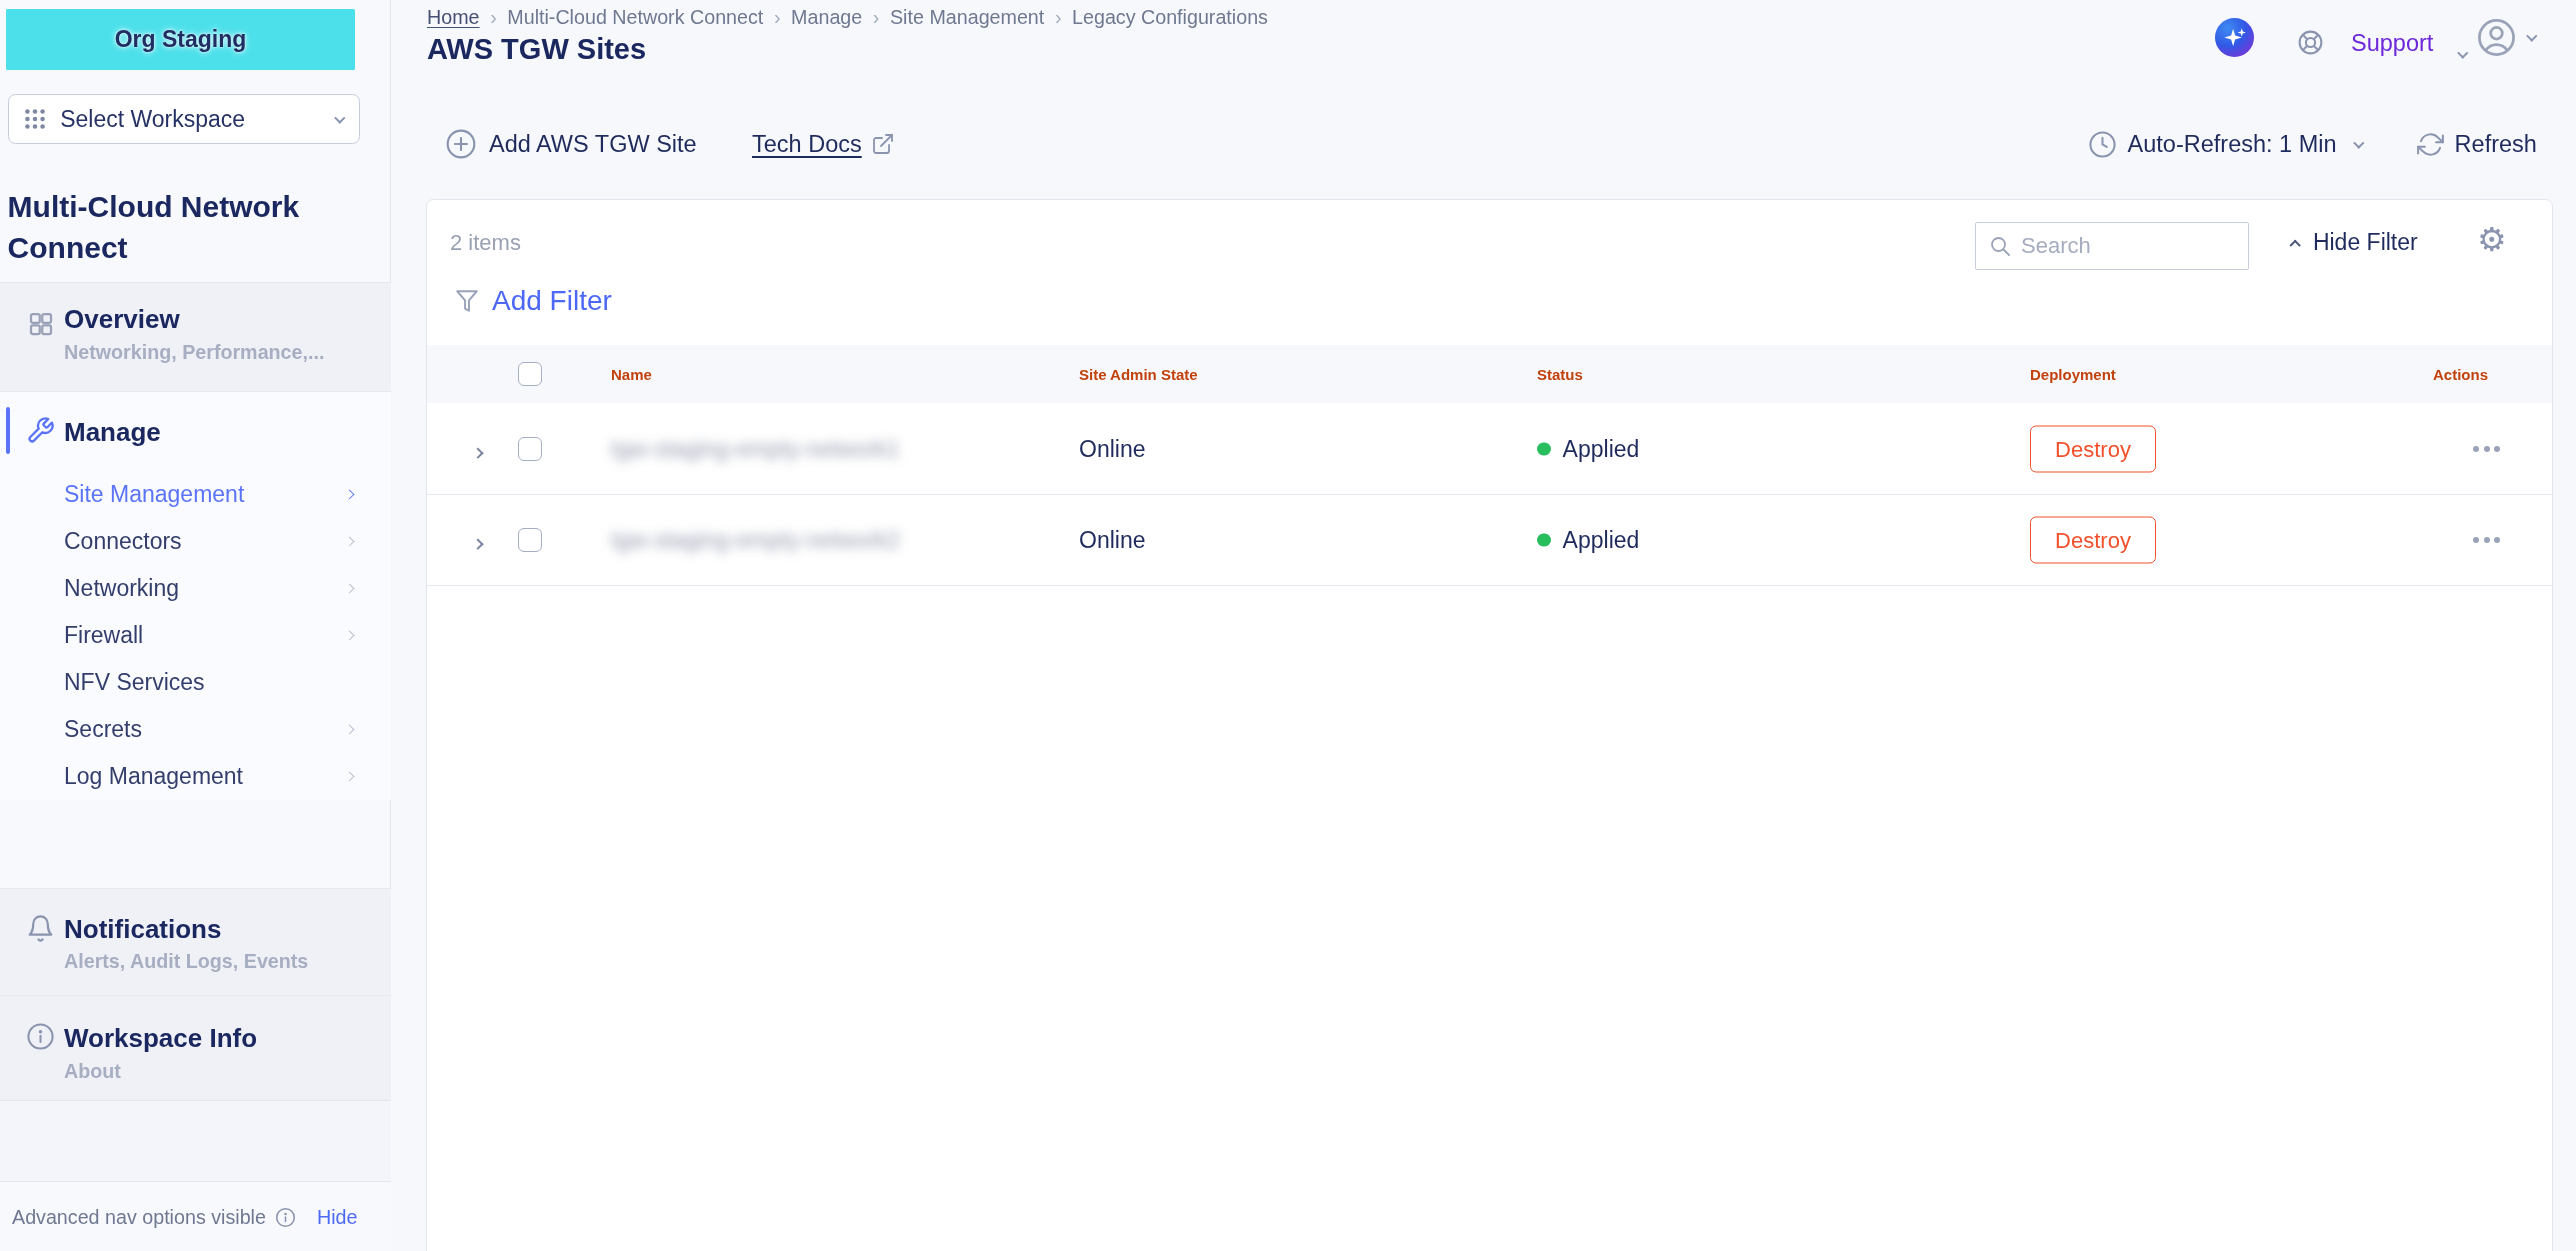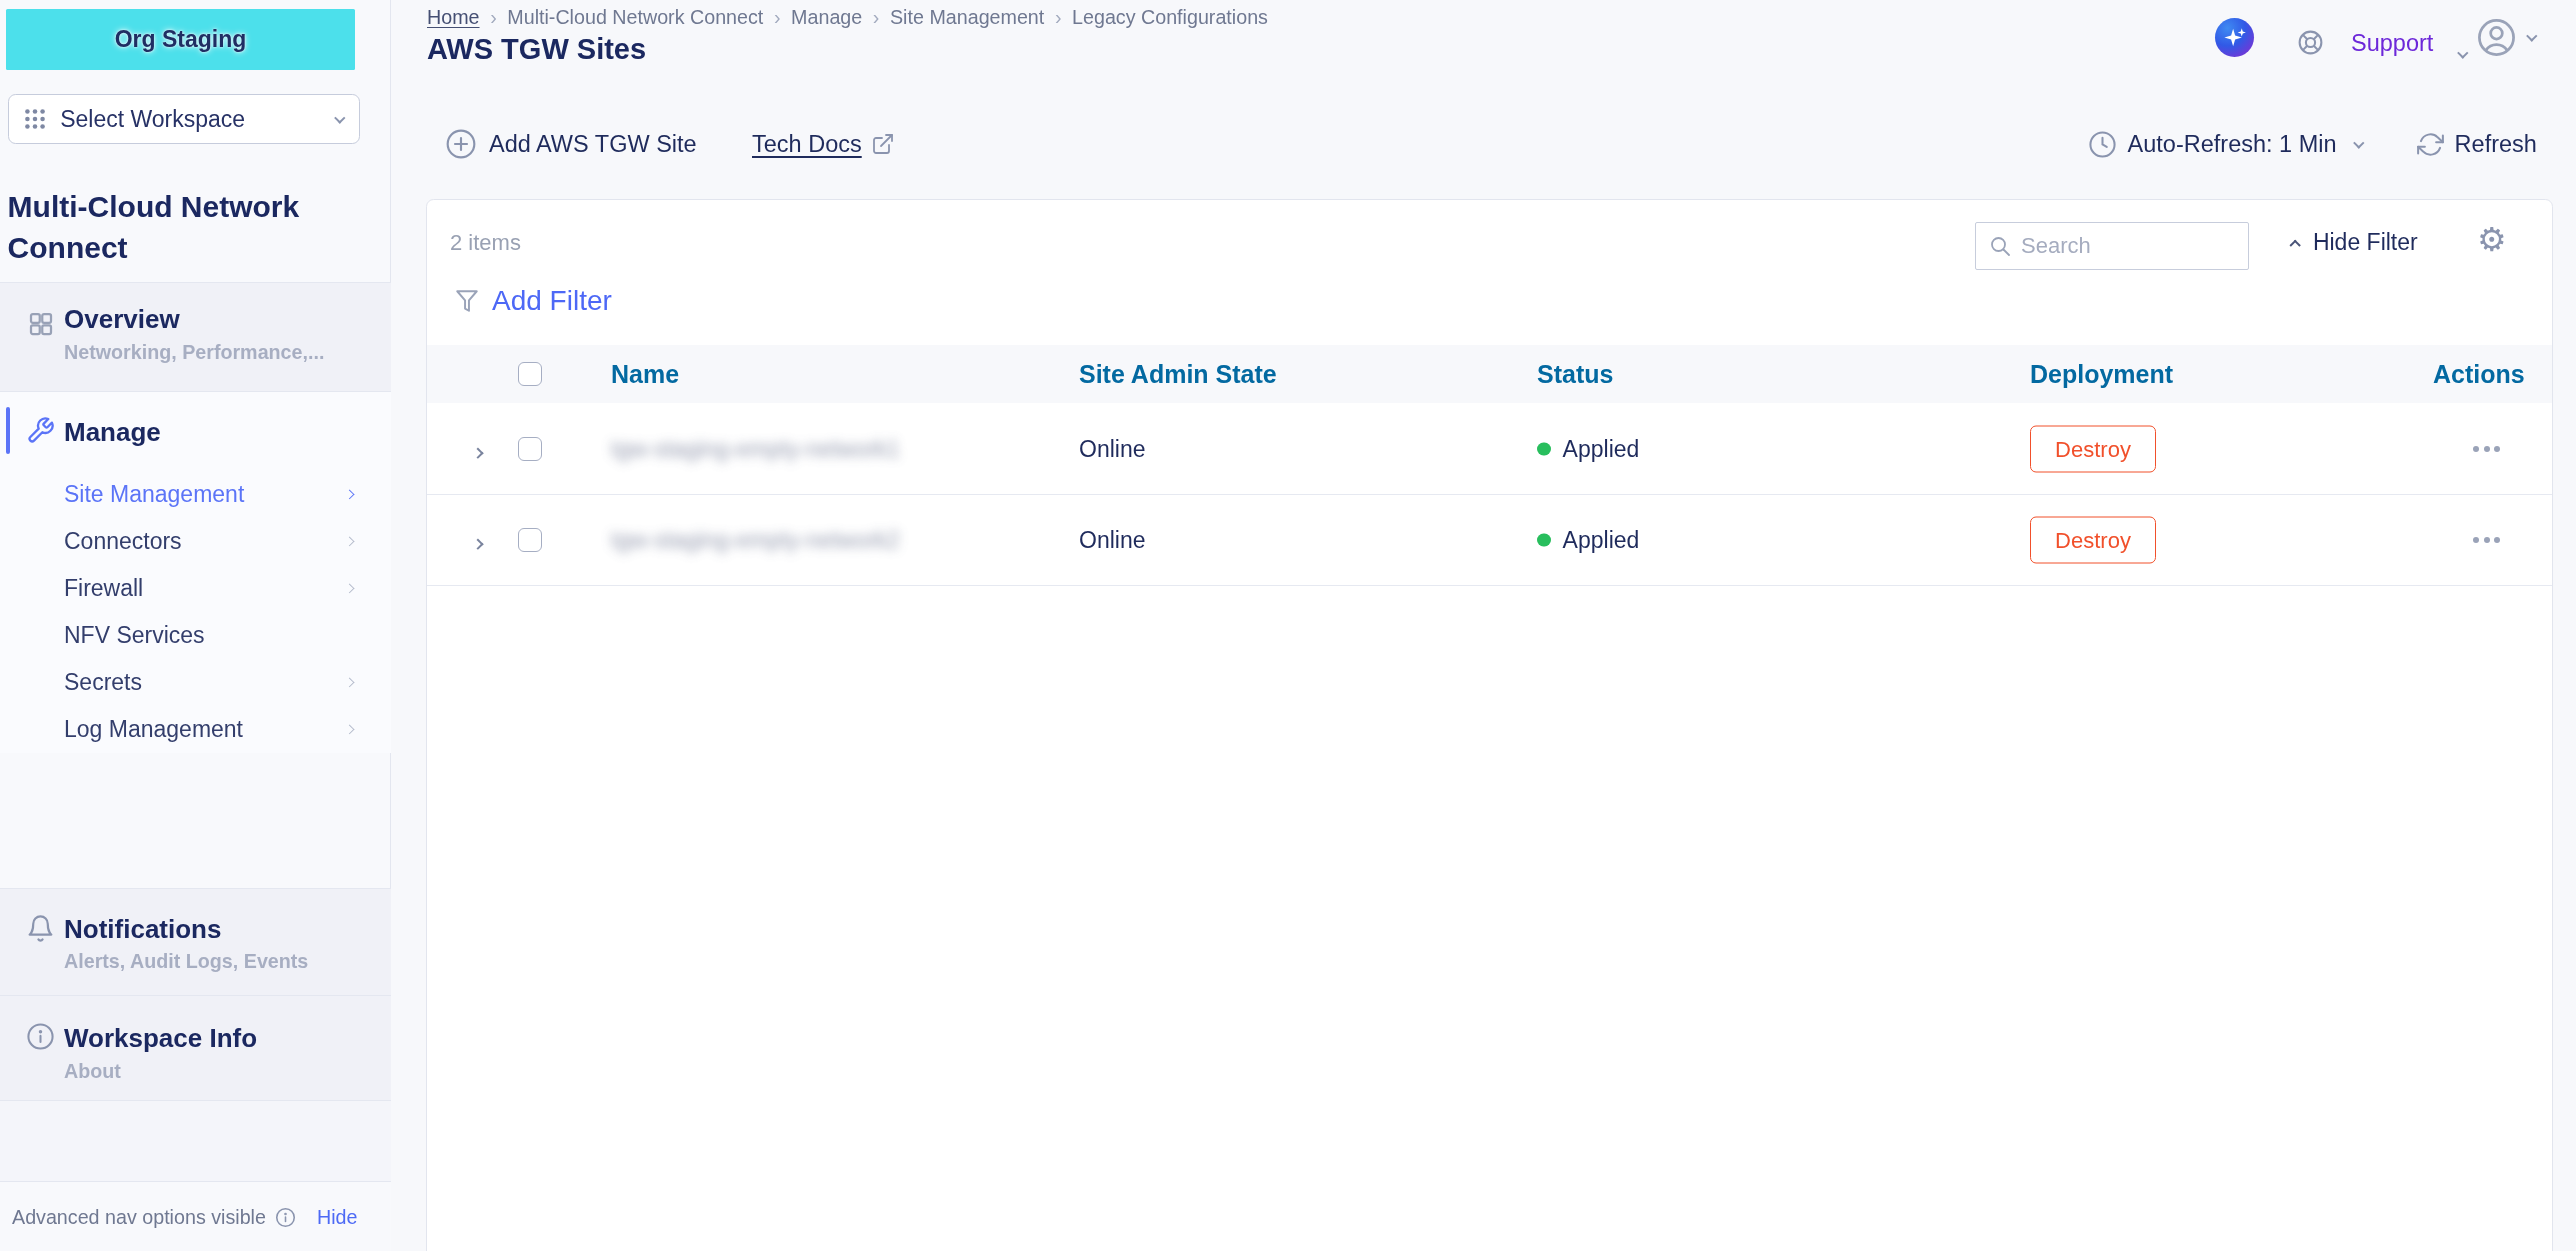--- a/index.html
+++ b/index.html
@@ -90,21 +90,21 @@
   .search-box { position:absolute; left:1548px; top:22px; width:274px; height:48px;
                 border:1.5px solid #C7CDDC; border-radius:2px; display:flex; align-items:center;
                 padding:0 10.6px 0 12px; background:#FFFFFF; }
   .search-box .ph { margin-left:9px; font-size:22px; color:#A5ACBF; }
   .hide-filter { position:absolute; left:1864px; top:29px; display:flex; align-items:center; gap:13.6px;
                  font-size:23px; color:#1F2B5C; font-weight:500; }
   .gear { position:absolute; left:2050px; top:19.7px; font-family:"DejaVu Sans", sans-serif;
           font-size:33px; color:#8A94AE; }
 
   .thead { position:absolute; left:0; top:145px; width:100%; height:58px; background:#F7F8FB;
-           font-size:25px; font-weight:700; color:#0369a1; }
+           font-size:15px; font-weight:700; color:#c2410c; }
   .trow { position:absolute; left:0; width:100%; height:91px; border-bottom:0.8px solid #E6E9F1;
           font-size:23px; color:#1F2B5C; }
   .trow.r0 { top:204px; } .trow.r1 { top:295px; }
   .cell { position:absolute; top:50%; transform:translateY(-50%); }
   .c-chev   { left:47px; }
   .c-check  { left:91px; }
   .c-name   { left:184px; }
   .c-sas    { left:652px; }
   .c-status { left:1110px; display:flex; align-items:center; gap:12px; }
   .c-deploy { left:1603px; }
@@ -166,20 +166,24 @@
   <div class="sub-list">
     <div class="sub-item active">
       <span>Site Management</span>
       <span class="chev right sub" style="border-color:#5B74F7"></span>
     </div>
     <div class="sub-item">
       <span>Connectors</span>
       <span class="chev right sub"></span>
     </div>
     <div class="sub-item">
+      <span>Networking</span>
+      <span class="chev right sub"></span>
+    </div>
+    <div class="sub-item">
       <span>Firewall</span>
       <span class="chev right sub"></span>
     </div>
     <div class="sub-item">
       <span>NFV Services</span>
     </div>
     <div class="sub-item">
       <span>Secrets</span>
       <span class="chev right sub"></span>
     </div>

